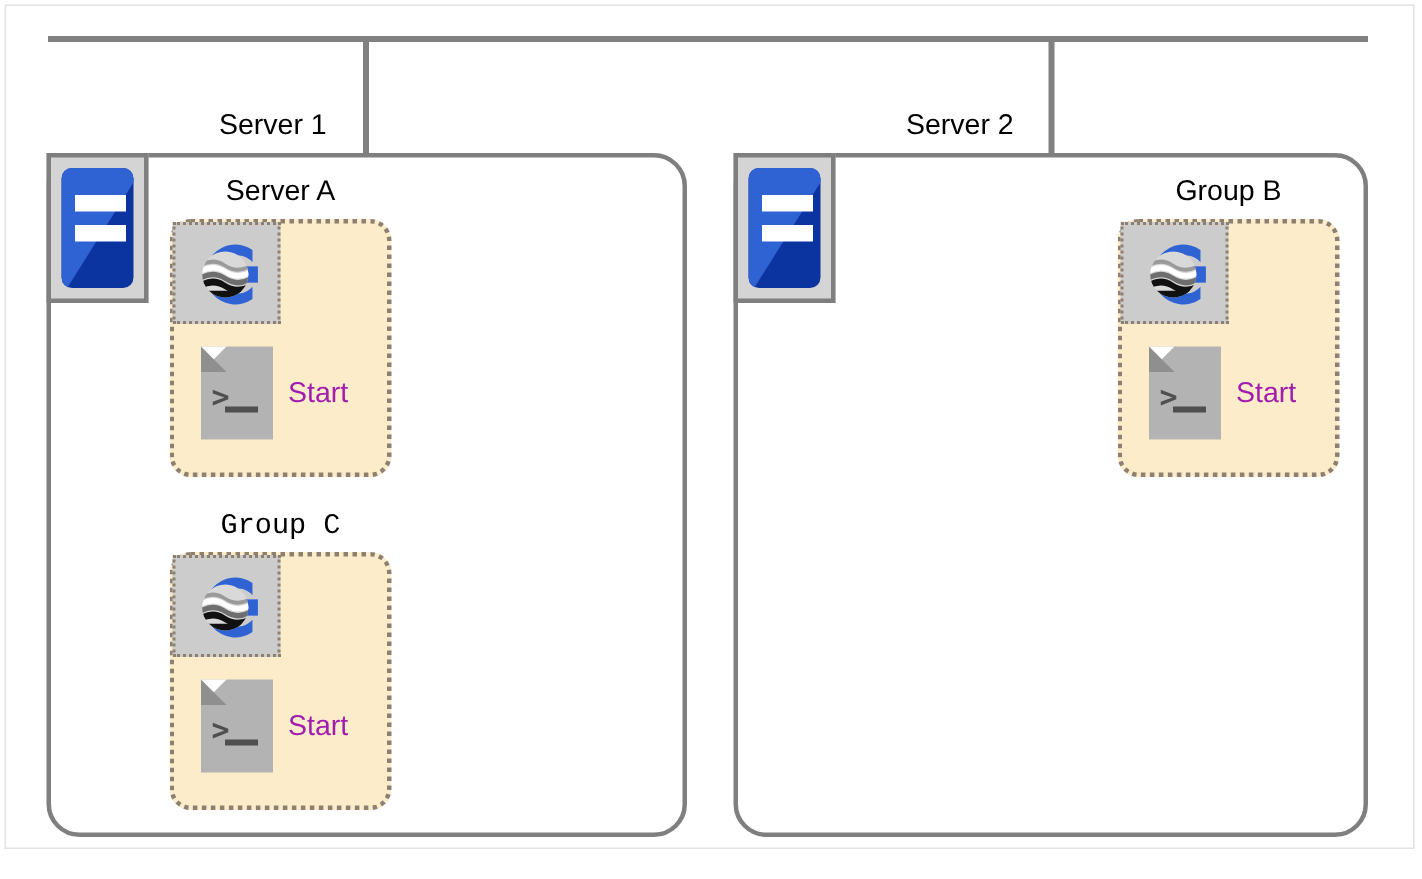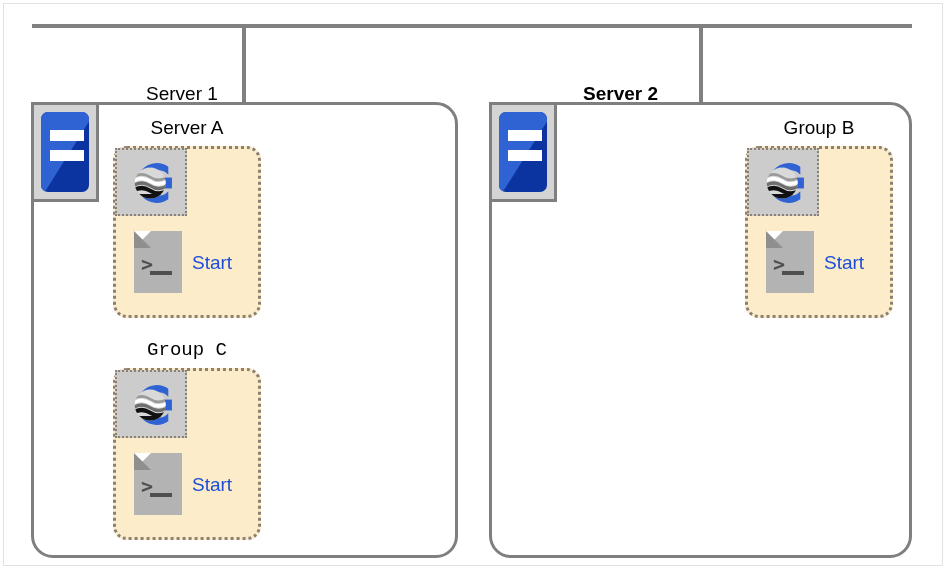--- a/index.html
+++ b/index.html
@@ -47,24 +47,23 @@
   .bus-drop.d1 { left: 242px; }
   .bus-drop.d2 { left: 699px; }
 
   
   .server-label {
     position: absolute;
     font-size: 19px;
     color: #000000;
     white-space: nowrap;
     line-height: 1;
-    margin-top: 10px;
   }
   .server-label.s1 { left: 146px; top: 74px; }
-  .server-label.s2 { left: 583px; top: 74px; font-weight: bold; }
+  .server-label.s2 { left: 604px; top: 74px; }
 
   
   .server-box {
     position: absolute;
     top: 102px;
     height: 456px;
     border: 3px solid #7f7f7f;
     border-radius: 22px;
     box-sizing: border-box;
     background: transparent;
@@ -201,21 +200,21 @@
   .script-icon .underscore {
     position: absolute;
     left: 16px;
     top: 40px;
     width: 22px;
     height: 4px;
     background: #4f4f4f;
   }
   .script-label {
     font-size: 19px;
-    color: #1d4ed8;
+    color: #a21caf;
     margin-left: 10px;
     white-space: nowrap;
     line-height: 1;
   }
 </style>
 </head>
 <body>
 
 <div id="canvas">
 

